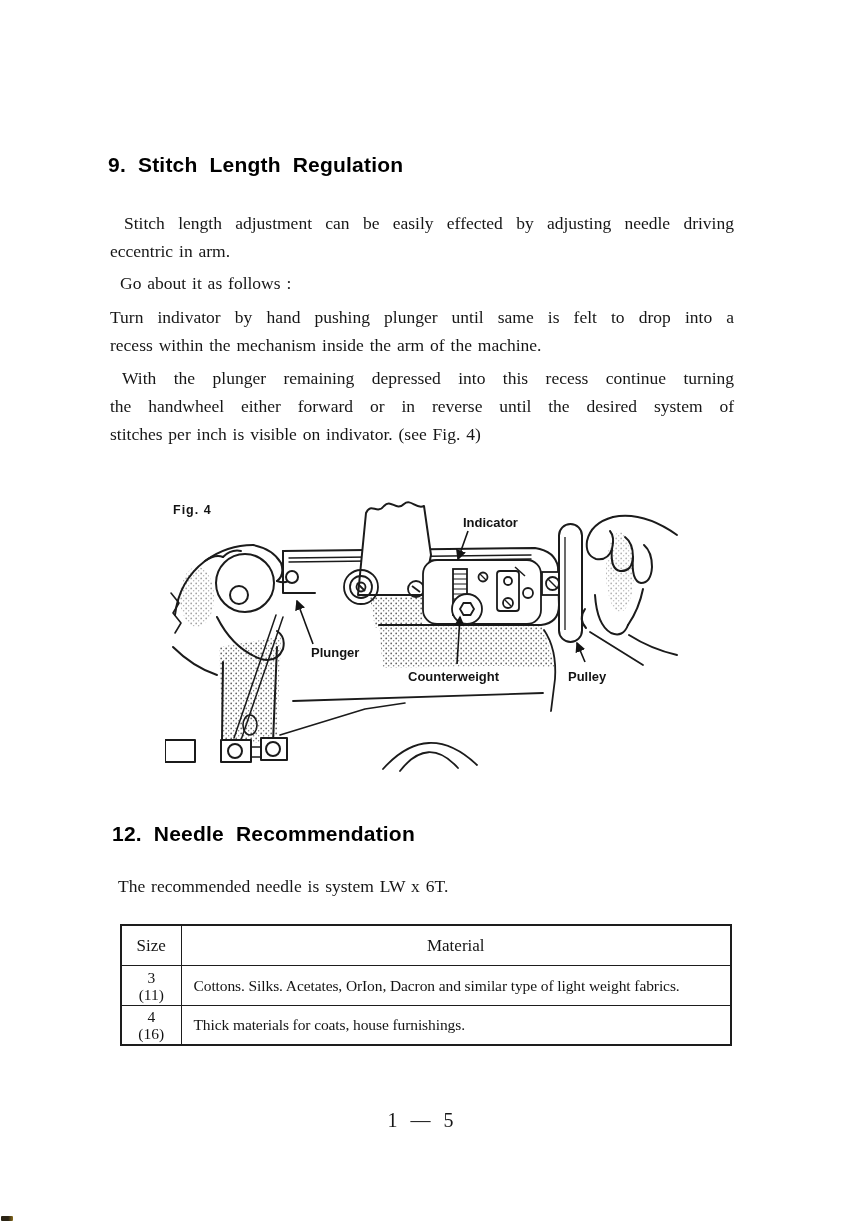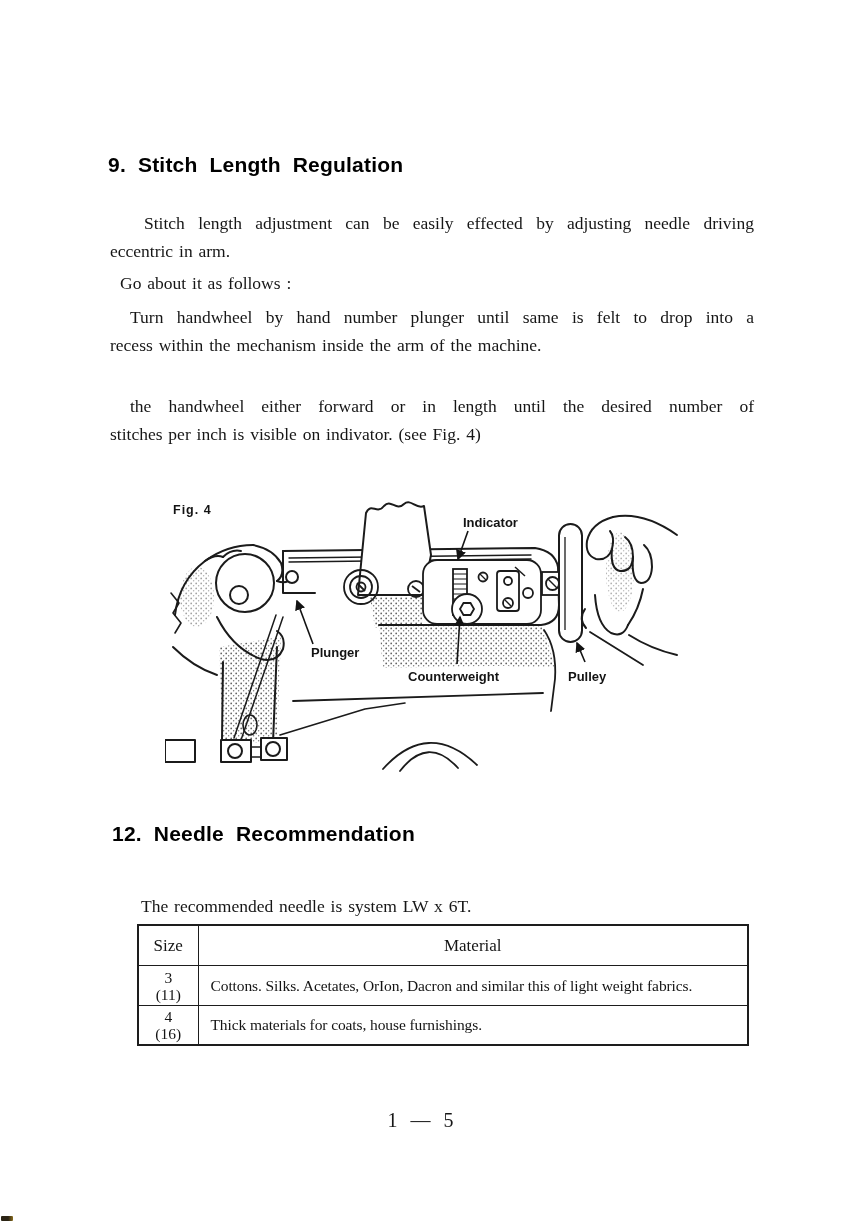--- a/index.html
+++ b/index.html
@@ -8,24 +8,24 @@
     font-family:"Liberation Serif", serif;color:#161616;overflow:hidden;
   }
   .h-sans{
     position:absolute;font-family:"Liberation Sans", sans-serif;
     font-weight:bold;font-size:21px;letter-spacing:.2px;word-spacing:6px;color:#000000;
   }
   .bodyline{
     position:absolute;left:110px;width:624px;height:28px;
     font-size:17.5px;line-height:28px;word-spacing:1.5px;white-space:nowrap;
   }
-  .just{white-space:normal;text-align:justify;text-align-last:justify;margin-left:20px;}
+  .just{white-space:normal;text-align:justify;text-align-last:justify;}
   .figwrap{position:absolute;left:165px;top:497px;width:520px;height:300px;}
   .tablebox{
-    position:absolute;left:137px;top:924px;width:612px;
+    position:absolute;left:120px;top:924px;width:612px;
     border-collapse:collapse;table-layout:fixed;
   }
   .tablebox td{
     border:1.6px solid #1d1d1d;font-family:"Liberation Serif", serif;color:#141414;
     vertical-align:middle;
   }
   .col-size{width:60px;text-align:center;}
   td.cell-size{font-size:15.5px;line-height:17px;white-space:pre-line;text-align:center;}
   td.cell-mat{font-size:15.5px;padding-left:12px;white-space:nowrap;letter-spacing:-.1px;}
   td.th-size{font-size:17px;text-align:center;height:37px;}
@@ -48,24 +48,25 @@
 
 <div class="page">
 
   <div class="h-sans" style="left:108px;top:153px;">9. Stitch Length Regulation</div>
 
   <div class="bodyline just" style="top:209px;padding-left:14px;width:610px;">Stitch length adjustment can be easily effected by adjusting needle driving</div>
   <div class="bodyline" style="top:237px;">eccentric in arm.</div>
 
   <div class="bodyline" style="top:269px;padding-left:10px;">Go about it as follows :</div>
 
-  <div class="bodyline just" style="top:303px;">Turn handwheel by hand number plunger until same is felt to drop into a</div>
+  <div class="bodyline just" style="top:303px;">Turn indivator by hand pushing plunger until same is felt to drop into a</div>
   <div class="bodyline" style="top:331px;">recess within the mechanism inside the arm of the machine.</div>
 
-  <div class="bodyline just" style="top:392px;">the handwheel either forward or in length until the desired number of</div>
+  <div class="bodyline just" style="top:364px;padding-left:12px;width:612px;">With the plunger remaining depressed into this recess continue turning</div>
+  <div class="bodyline just" style="top:392px;">the handwheel either forward or in reverse until the desired system of</div>
   <div class="bodyline" style="top:420px;">stitches per inch is visible on indivator. (see Fig. 4)</div>
 
   <div class="figwrap">
     <svg width="520" height="300" viewBox="0 0 520 300">
       <defs>
         <pattern id="stip" width="5" height="5" patternUnits="userSpaceOnUse">
           <rect width="5" height="5" fill="#ffffff"></rect>
           <circle cx="1.2" cy="1.4" r="0.85" fill="#5c5c5c"></circle>
           <circle cx="3.6" cy="3.8" r="0.75" fill="#7a7a7a"></circle>
         </pattern>
@@ -182,36 +183,36 @@
       </g>
       <text class="cap" x="8" y="17">Fig. 4</text>
       <text class="lbl" x="298" y="30">Indicator</text>
       <text class="lbl" x="146" y="160">Plunger</text>
       <text class="lbl" x="243" y="184">Counterweight</text>
       <text class="lbl" x="403" y="184">Pulley</text>
     </svg>
   </div>
 
   <div class="h-sans" style="left:112px;top:822px;">12. Needle Recommendation</div>
-  <div class="bodyline" style="left:141px;top:872px;width:600px;margin-top:20px;">The recommended needle is system LW x 6T.</div>
+  <div class="bodyline" style="left:118px;top:872px;width:600px;">The recommended needle is system LW x 6T.</div>
 
   <table class="tablebox" style="border:2.5px solid #1d1d1d;">
     <colgroup>
         <col class="col-size">
         <col>
       </colgroup>
     <tbody>
       <tr>
         <td class="th-size">Size</td>
         <td class="th-mat">Material</td>
       </tr>
       <tr class="row1">
         <td class="cell-size">3
 (11)</td>
-        <td class="cell-mat">Cottons. Silks. Acetates, OrIon, Dacron and similar this of light weight fabrics.</td>
+        <td class="cell-mat">Cottons. Silks. Acetates, OrIon, Dacron and similar type of light weight fabrics.</td>
       </tr>
       <tr class="row3">
         <td class="cell-size">4
 (16)</td>
         <td class="cell-mat">Thick materials for coats, house furnishings.</td>
       </tr>
     </tbody>
   </table>
 
   <div class="footer">1 — 5</div>

